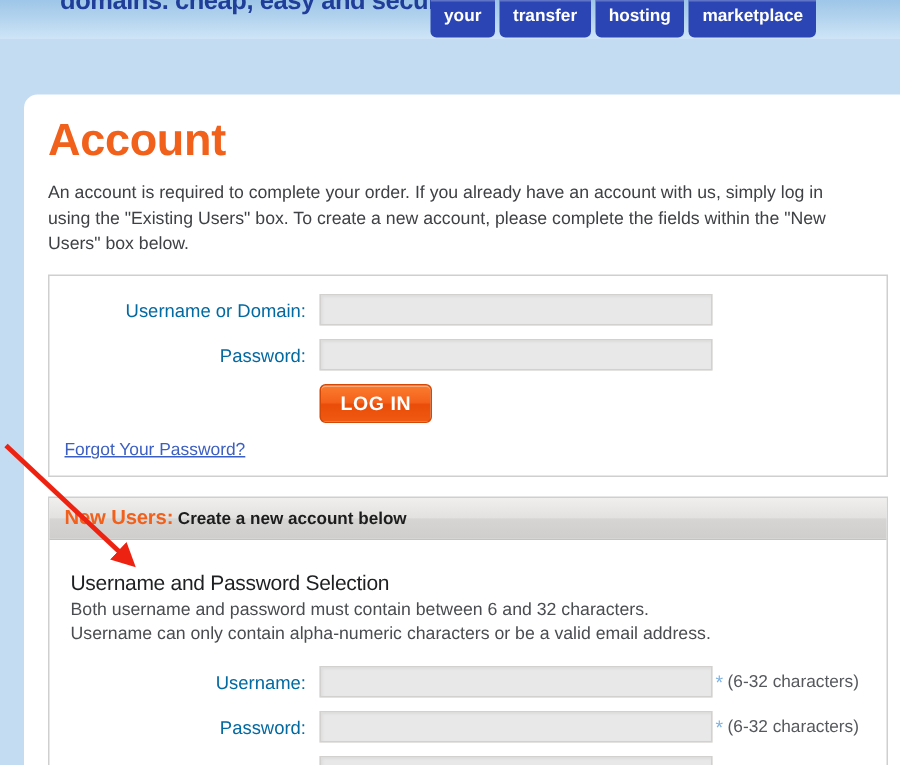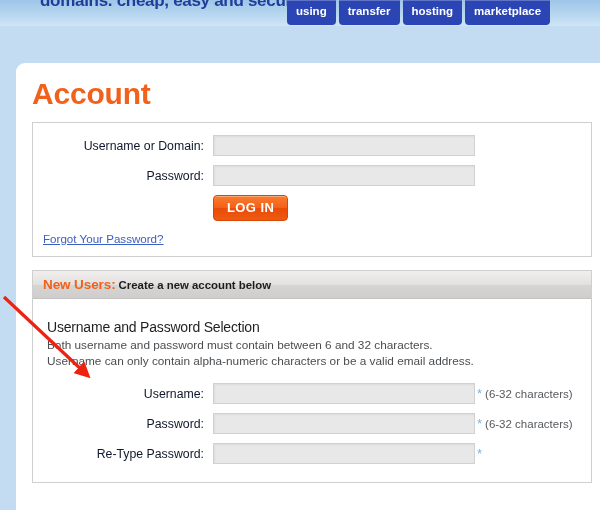--- a/index.html
+++ b/index.html
@@ -113,21 +113,21 @@
   .frow {
     display: flex;
     align-items: center;
     margin-bottom: 9px;
   }
   .flabel {
     width: 170px;
     text-align: right;
     padding-right: 9px;
     font-size: 12.3px;
-    color: #0f172a;
+    color: #0369a1;
     font-weight: normal;
     white-space: nowrap;
   }
   .finput {
     width: 262px;
     height: 21px;
     background: #e9e8e8;
     border: 1px solid #d2d1d0;
     box-shadow: inset 1px 1px 2px rgba(0,0,0,0.05);
   }
@@ -199,30 +199,31 @@
   }
 </style>
 </head>
 <body>
 
 <div id="screen">
 
   <div class="banner">
     <div class="tagline">domains. cheap, easy and secure.</div>
     <div class="navbar">
-      <div class="navbtn">using</div>
+      <div class="navbtn">your</div>
       <div class="navbtn">transfer</div>
       <div class="navbtn">hosting</div>
       <div class="navbtn">marketplace</div>
     </div>
   </div>
 
   <div class="panel">
 
     <h1 class="page-title">Account</h1>
+    <p class="intro">An account is required to complete your order. If you already have an account with us, simply log in using the "Existing Users" box. To create a new account, please complete the fields within the "New Users" box below.</p>
 
     <div class="box">
       <div class="box-body">
 
         <div class="frow">
           <div class="flabel">Username or Domain:</div>
           <input class="finput" type="text" value="" style="">
         </div>
 
         <div class="frow">

